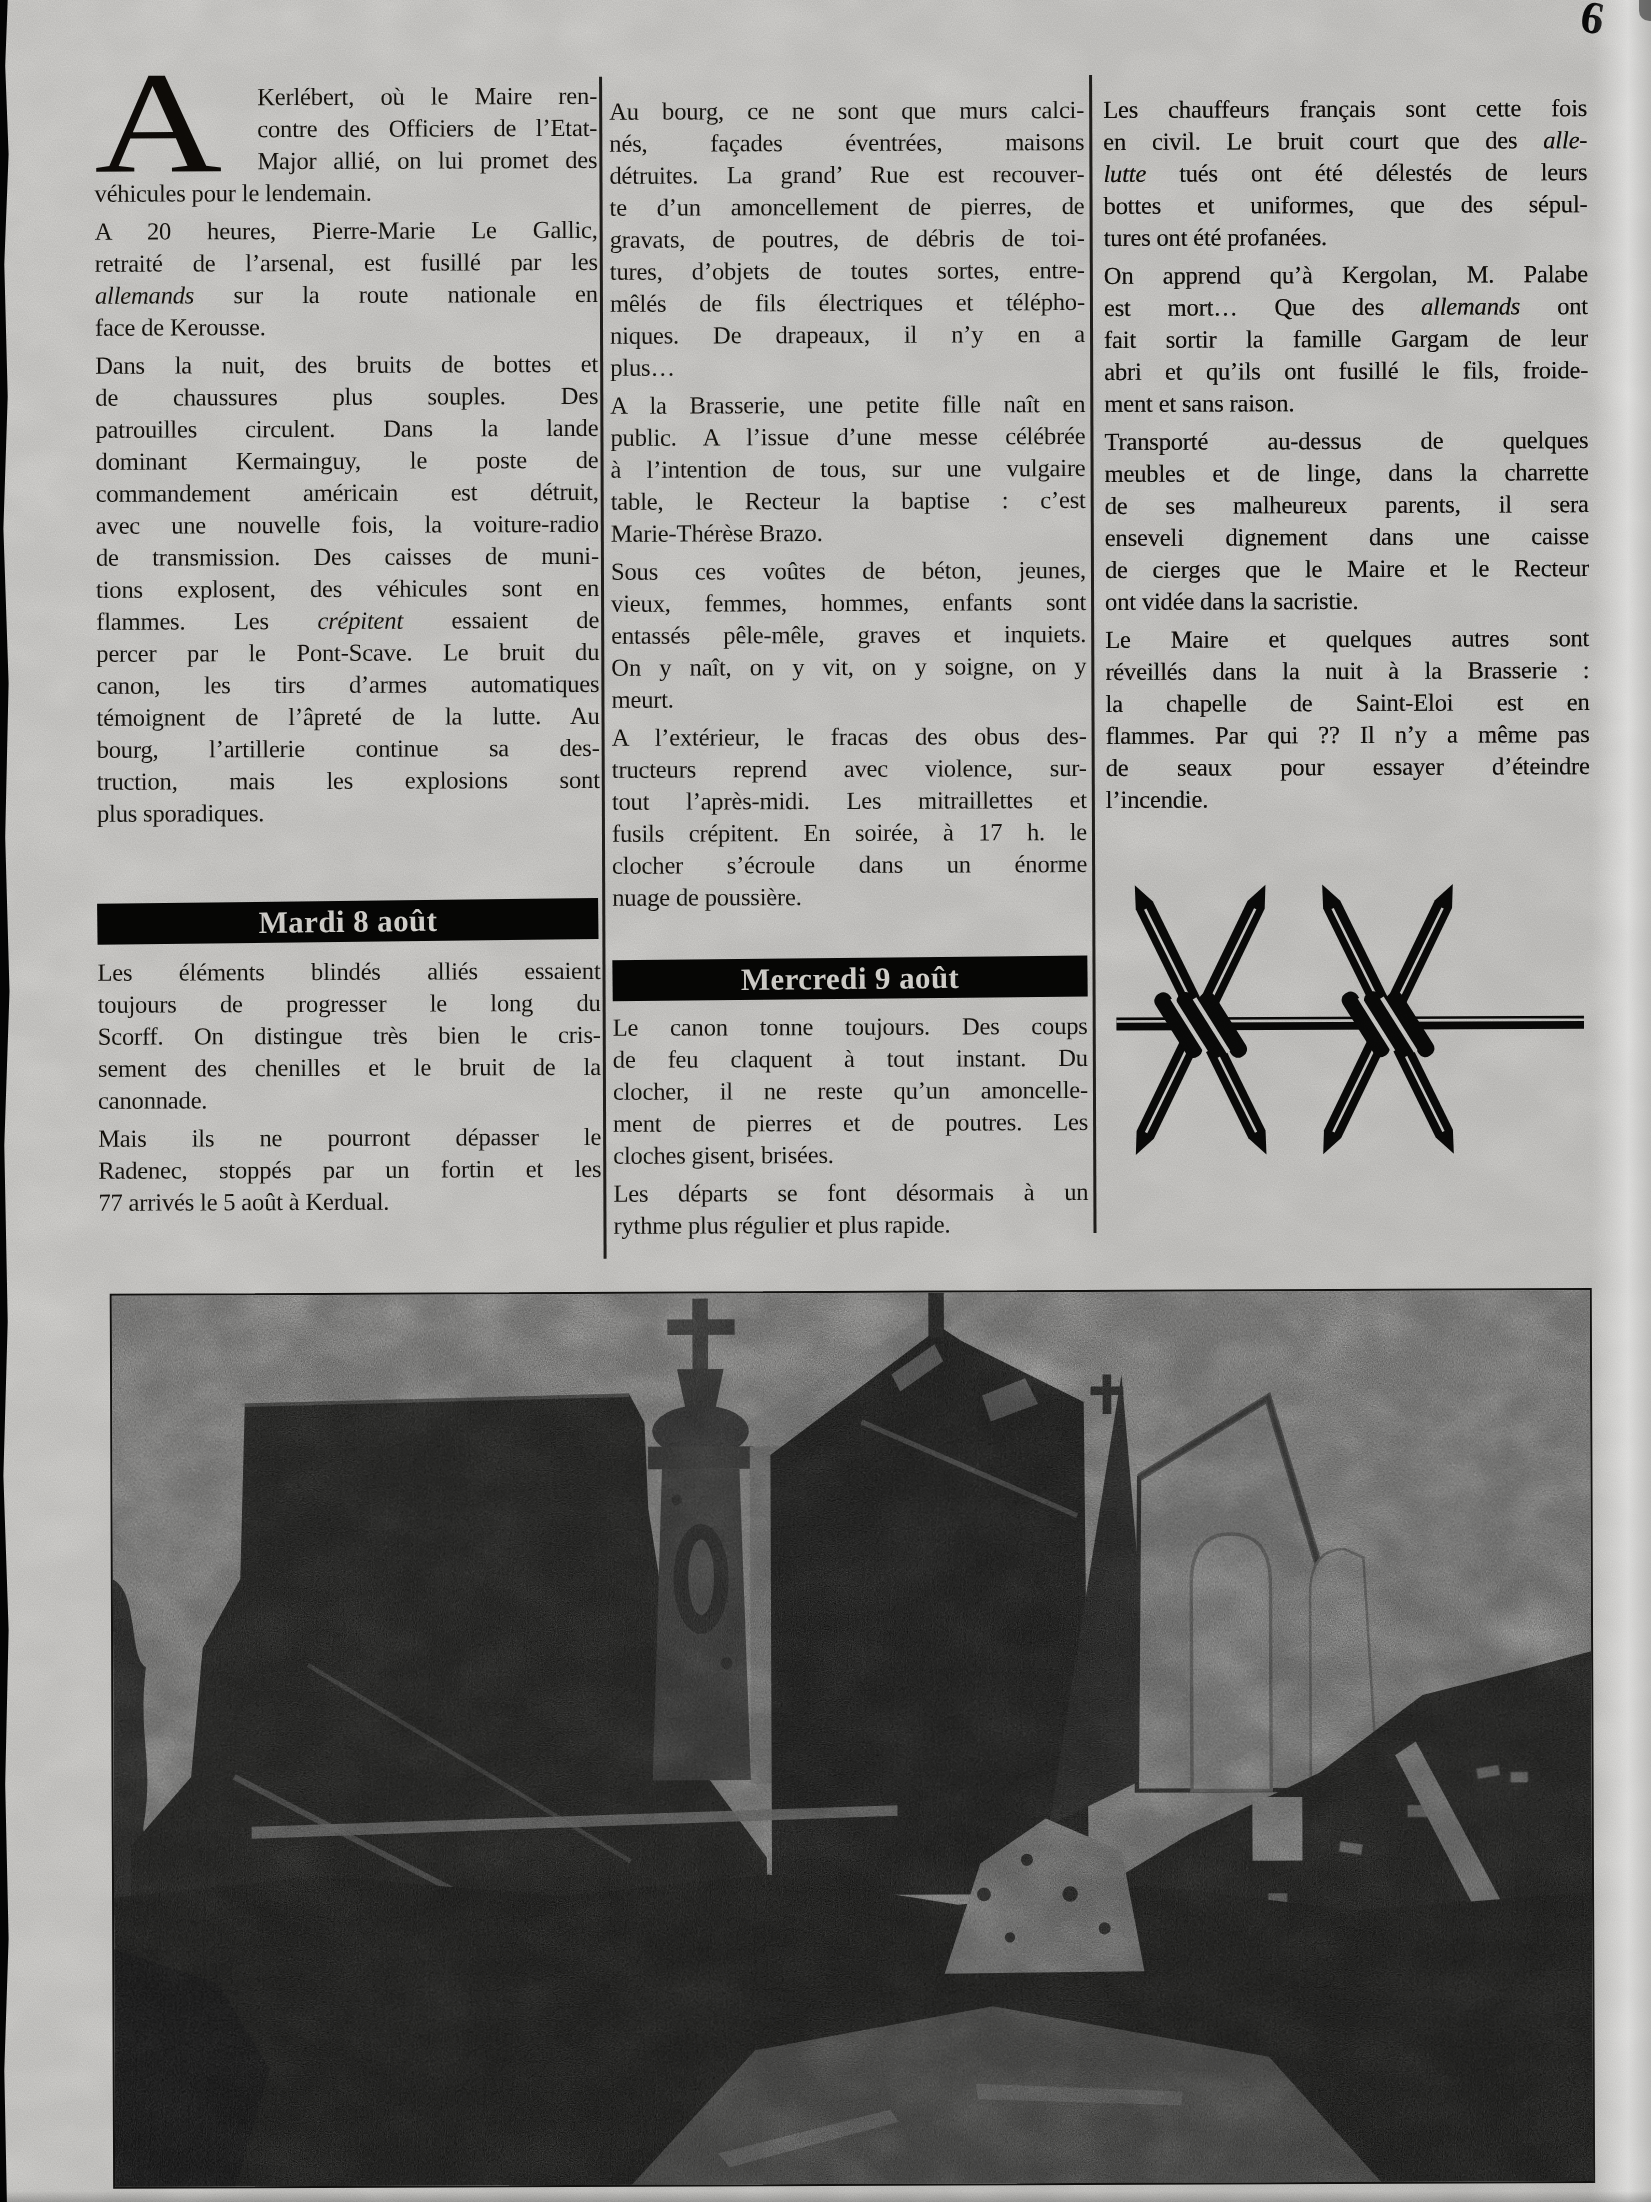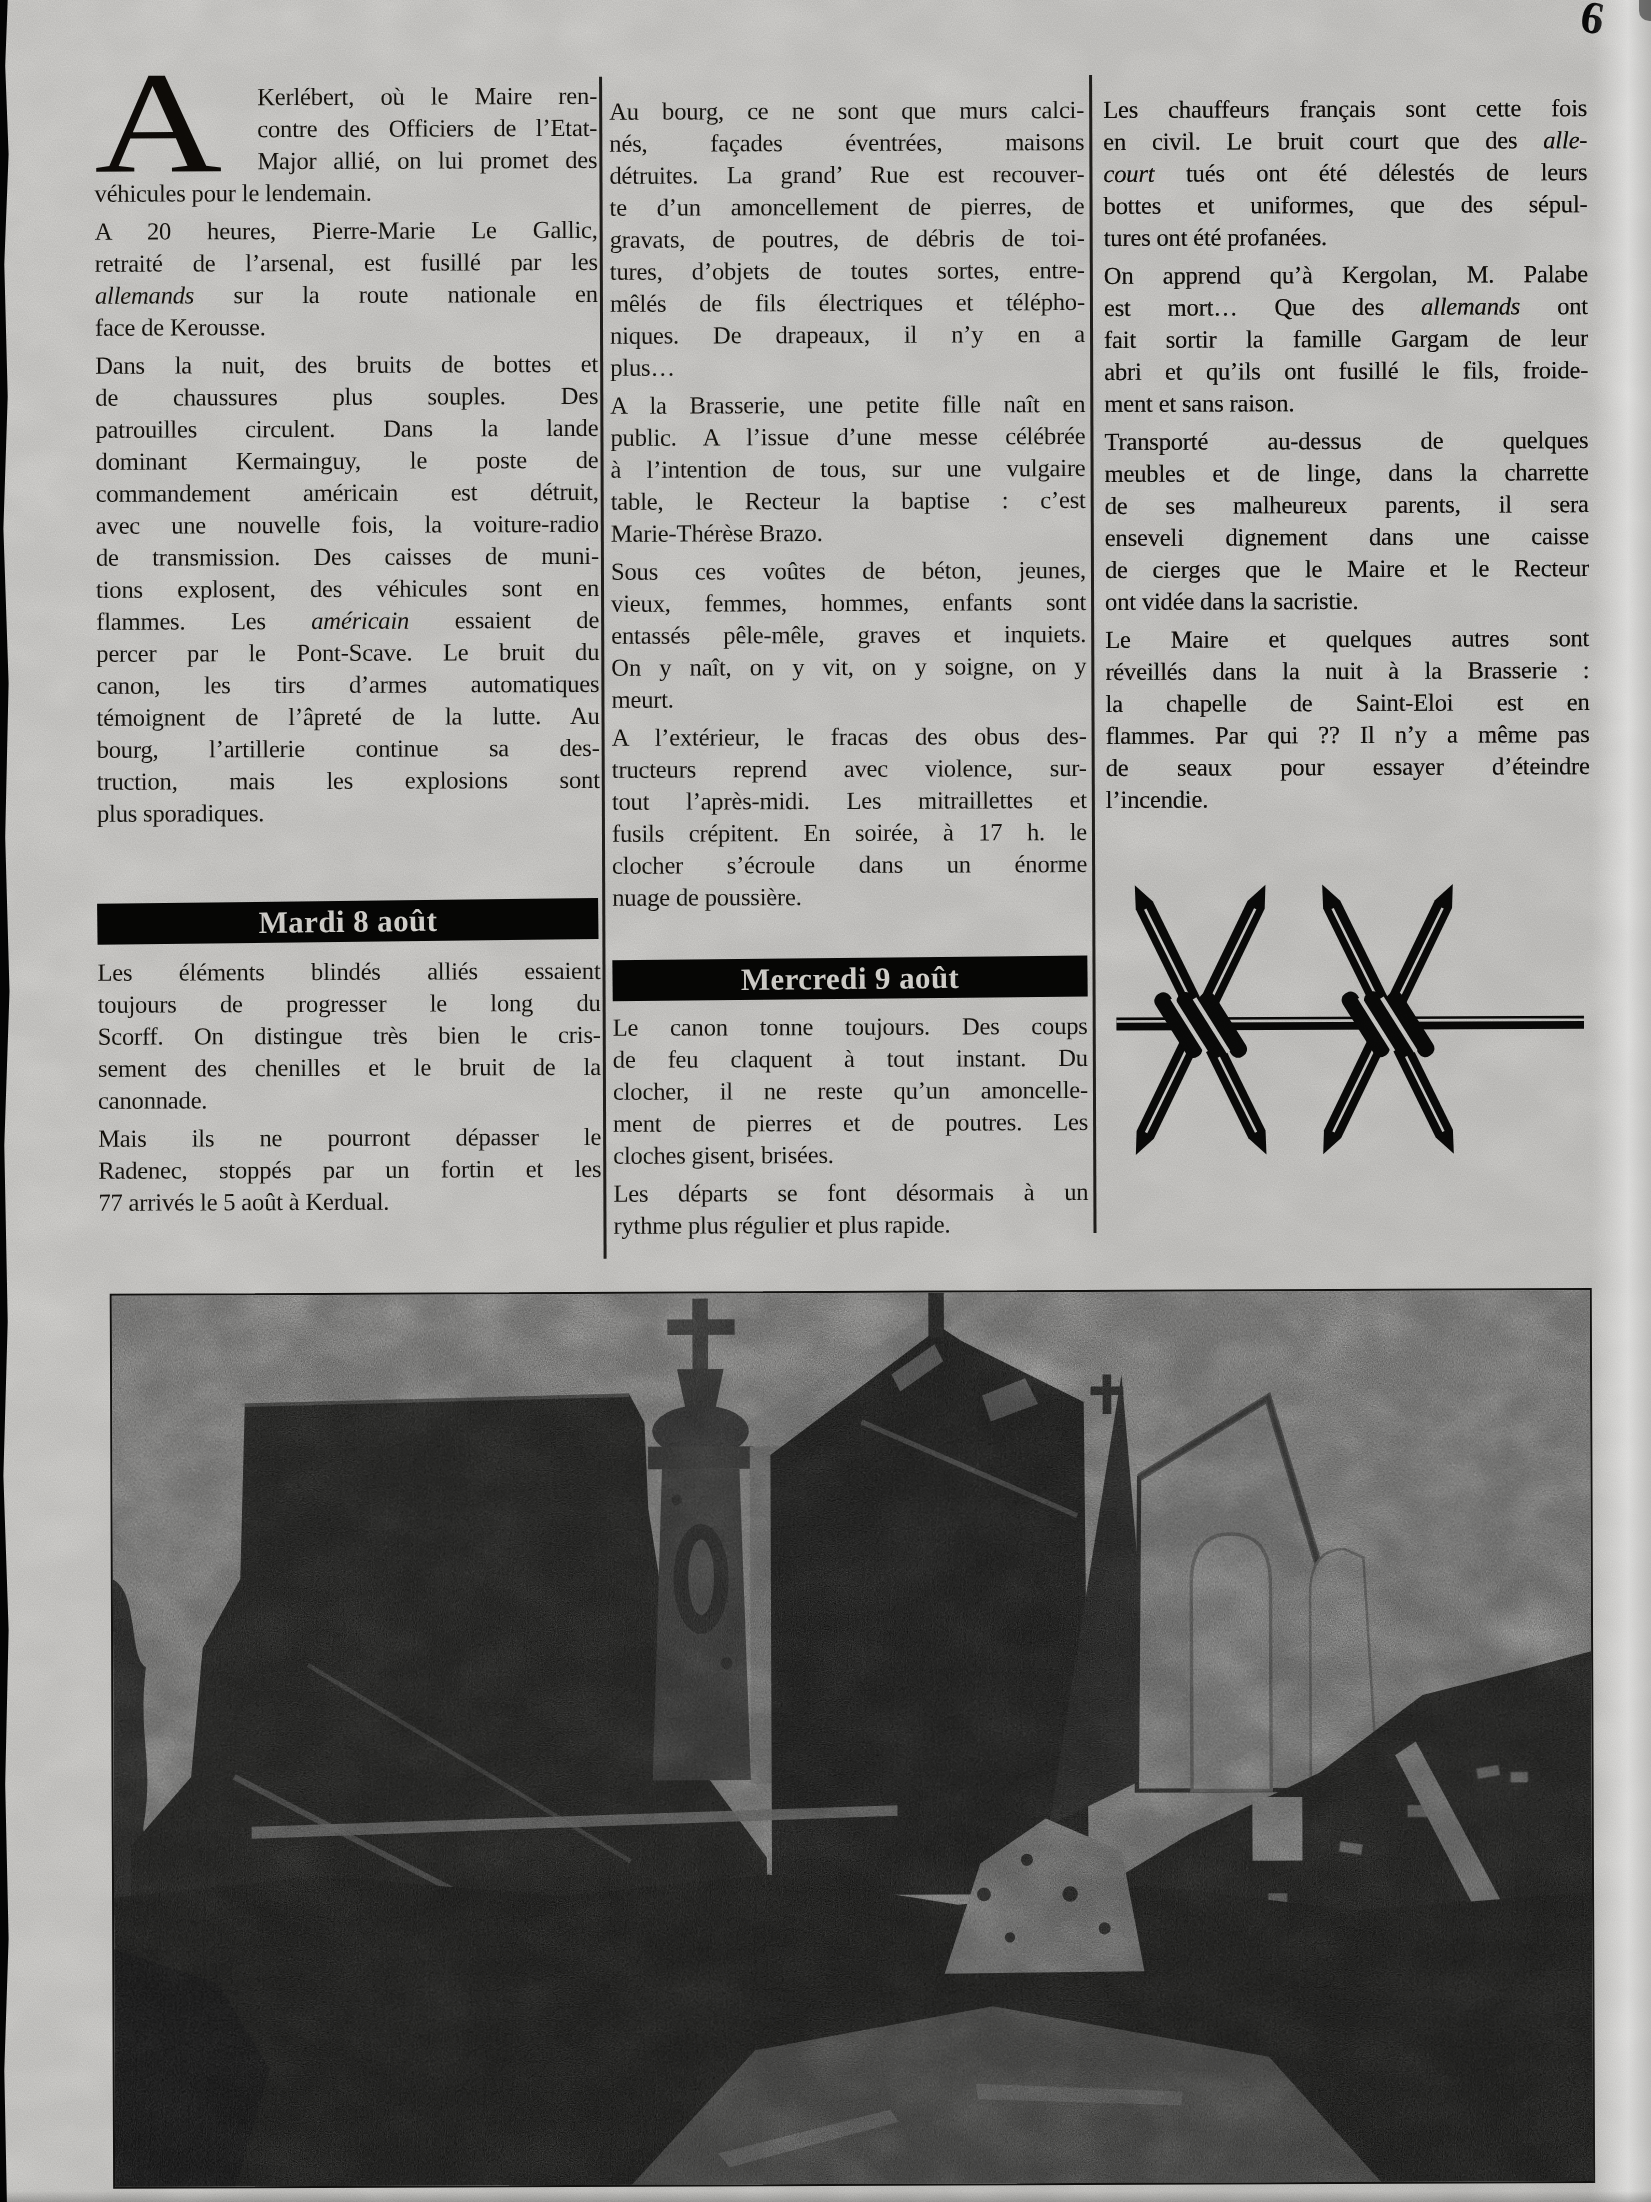--- a/index.html
+++ b/index.html
@@ -92,21 +92,21 @@
         </div>
         <div class="para">
           <div class="line">Dans la nuit, des bruits de bottes et</div>
           <div class="line">de chaussures plus souples. Des</div>
           <div class="line">patrouilles circulent. Dans la lande</div>
           <div class="line">dominant Kermainguy, le poste de</div>
           <div class="line">commandement américain est détruit,</div>
           <div class="line">avec une nouvelle fois, la voiture-radio</div>
           <div class="line">de transmission. Des caisses de muni-</div>
           <div class="line">tions explosent, des véhicules sont en</div>
-          <div class="line">flammes. Les <i>américain</i> essaient de</div>
+          <div class="line">flammes. Les <i>crépitent</i> essaient de</div>
           <div class="line">percer par le Pont-Scave. Le bruit du</div>
           <div class="line">canon, les tirs d’armes automatiques</div>
           <div class="line">témoignent de l’âpreté de la lutte. Au</div>
           <div class="line">bourg, l’artillerie continue sa des-</div>
           <div class="line">truction, mais les explosions sont</div>
           <div class="line last">plus sporadiques.</div>
         </div>
         <div class="section-bar bar-mardi"><span>Mardi 8 août</span></div>
         <div class="para">
           <div class="line">Les éléments blindés alliés essaient</div>
@@ -165,21 +165,21 @@
         </div>
         <div class="para">
           <div class="line">Les départs se font désormais à un</div>
           <div class="line last">rythme plus régulier et plus rapide.</div>
         </div>
       </div>
     <div class="col" id="col-right">
         <div class="para">
           <div class="line">Les chauffeurs français sont cette fois</div>
           <div class="line">en civil. Le bruit court que des <i>alle-</i></div>
-          <div class="line"><i>court</i> tués ont été délestés de leurs</div>
+          <div class="line"><i>lutte</i> tués ont été délestés de leurs</div>
           <div class="line">bottes et uniformes, que des sépul-</div>
           <div class="line last">tures ont été profanées.</div>
         </div>
         <div class="para">
           <div class="line">On apprend qu’à Kergolan, M. Palabe</div>
           <div class="line">est mort… Que des <i>allemands</i> ont</div>
           <div class="line">fait sortir la famille Gargam de leur</div>
           <div class="line">abri et qu’ils ont fusillé le fils, froide-</div>
           <div class="line last">ment et sans raison.</div>
         </div>

